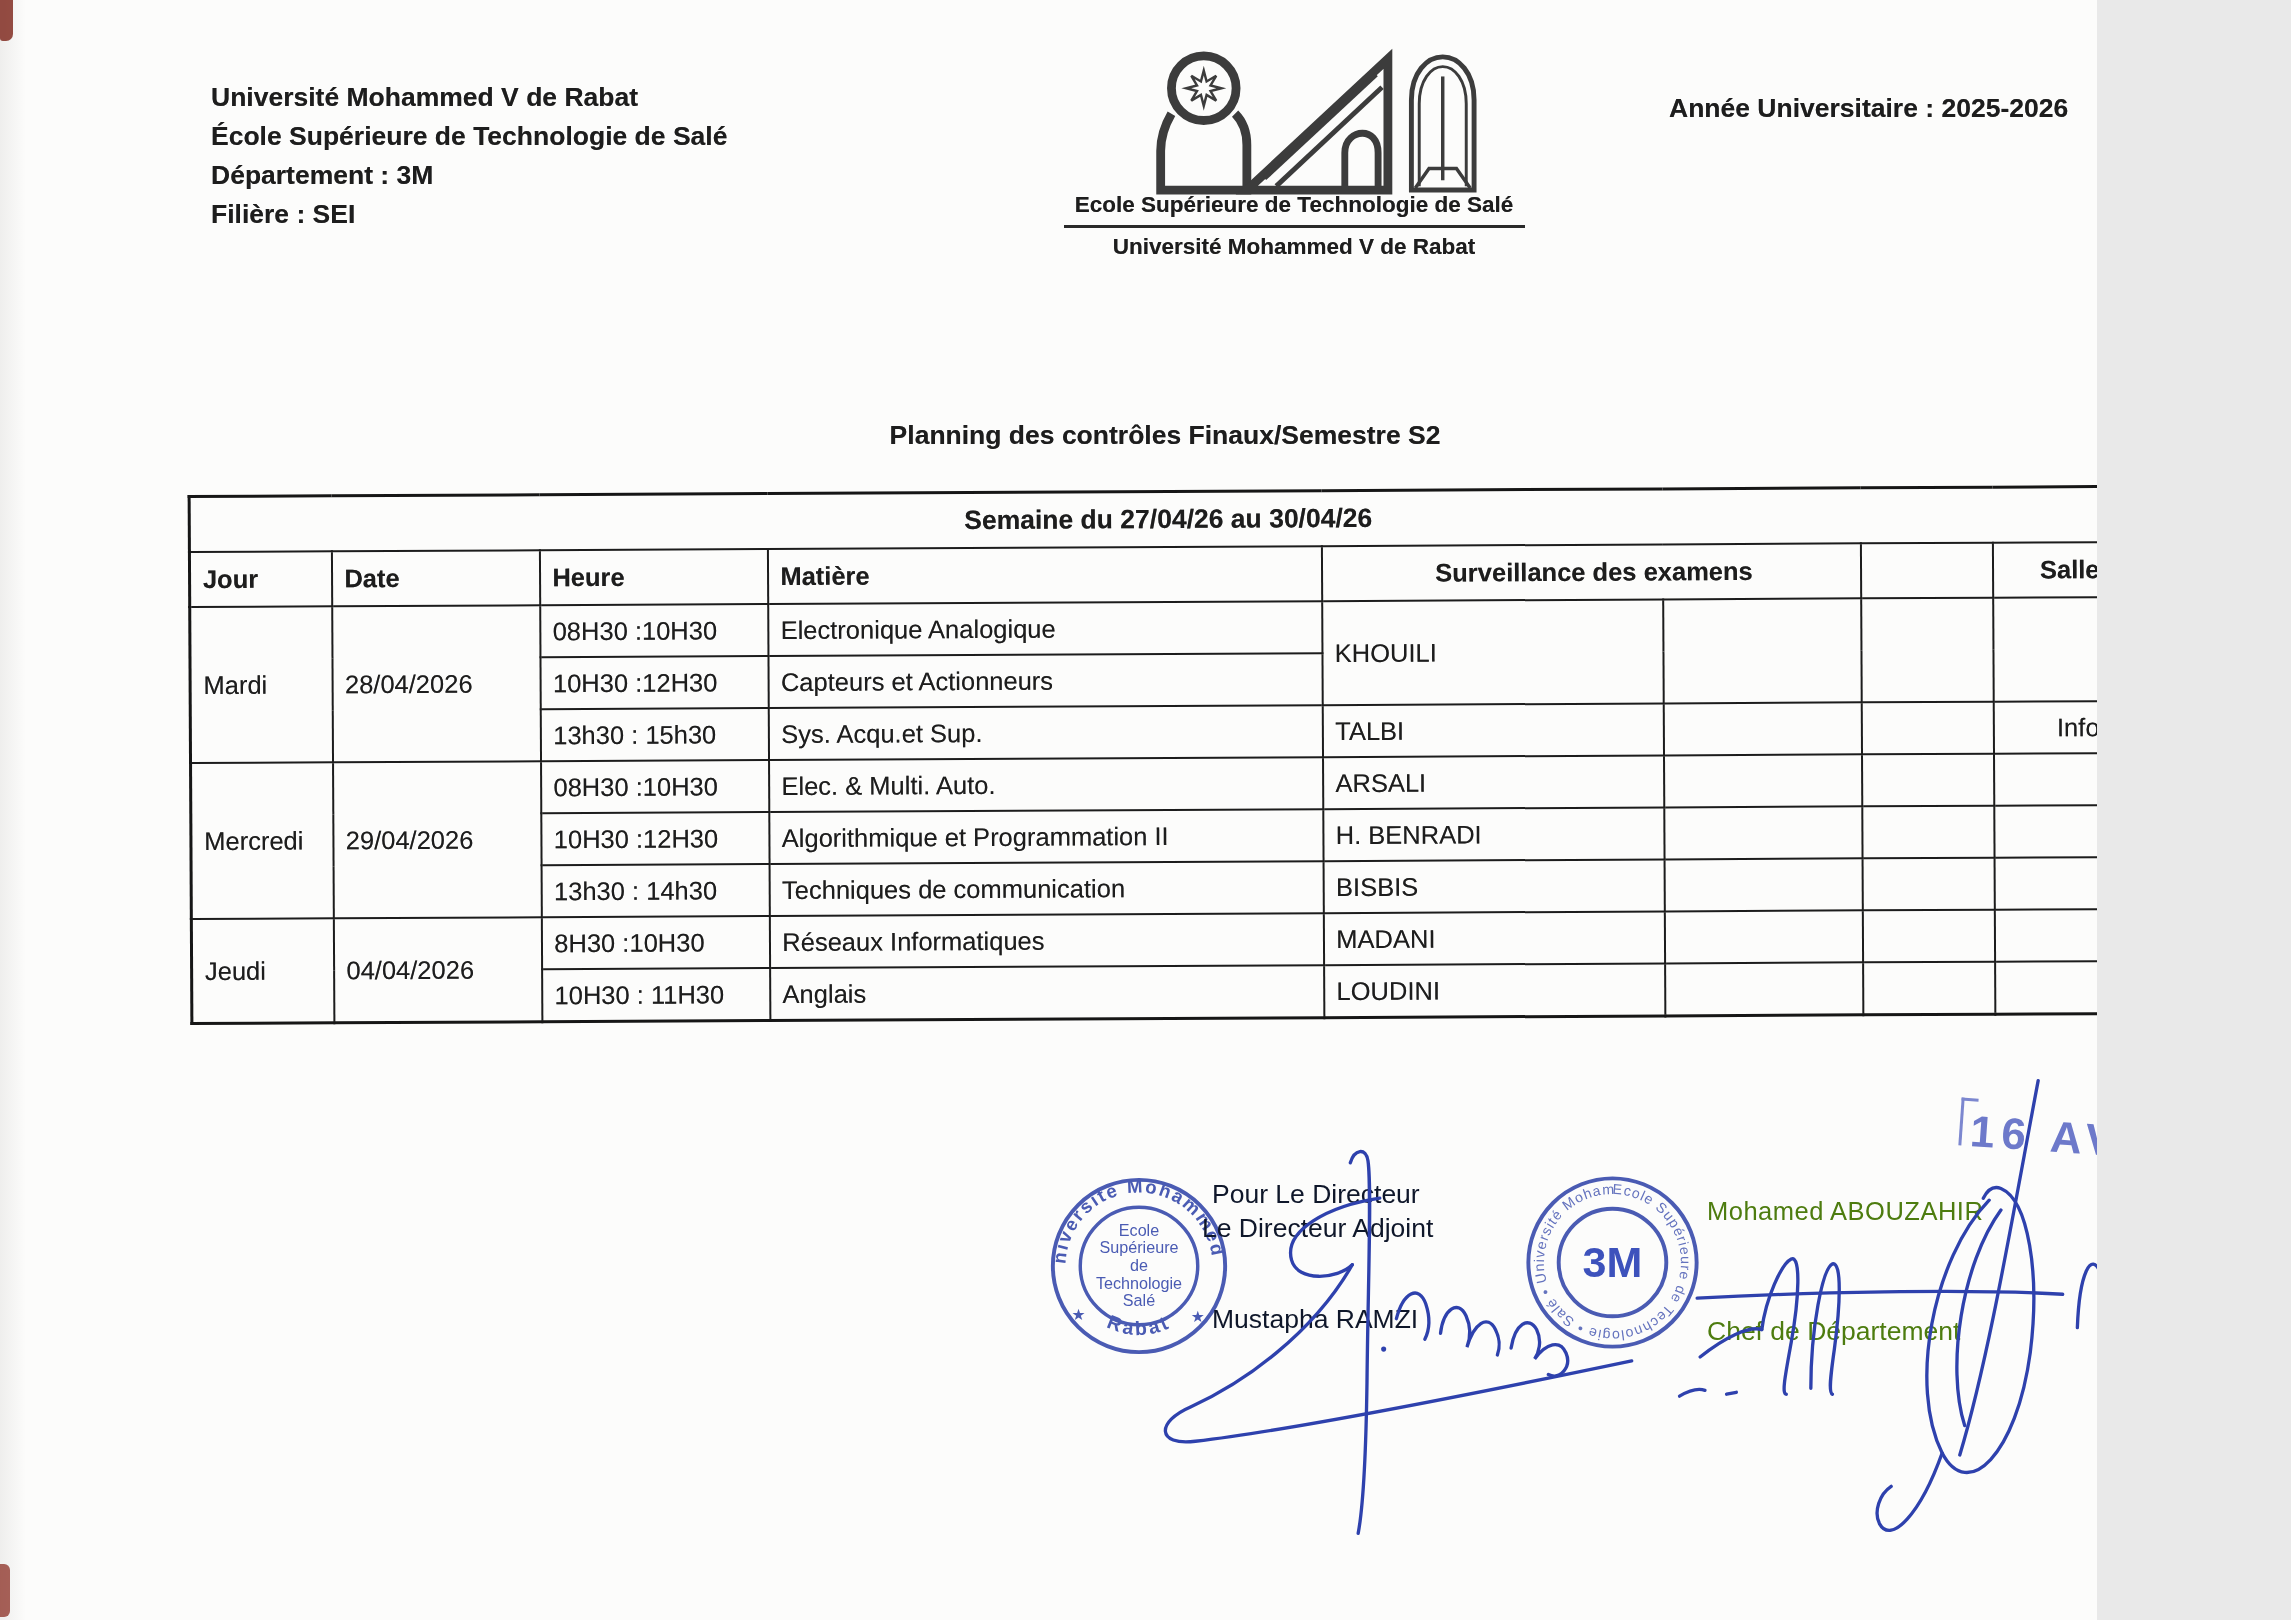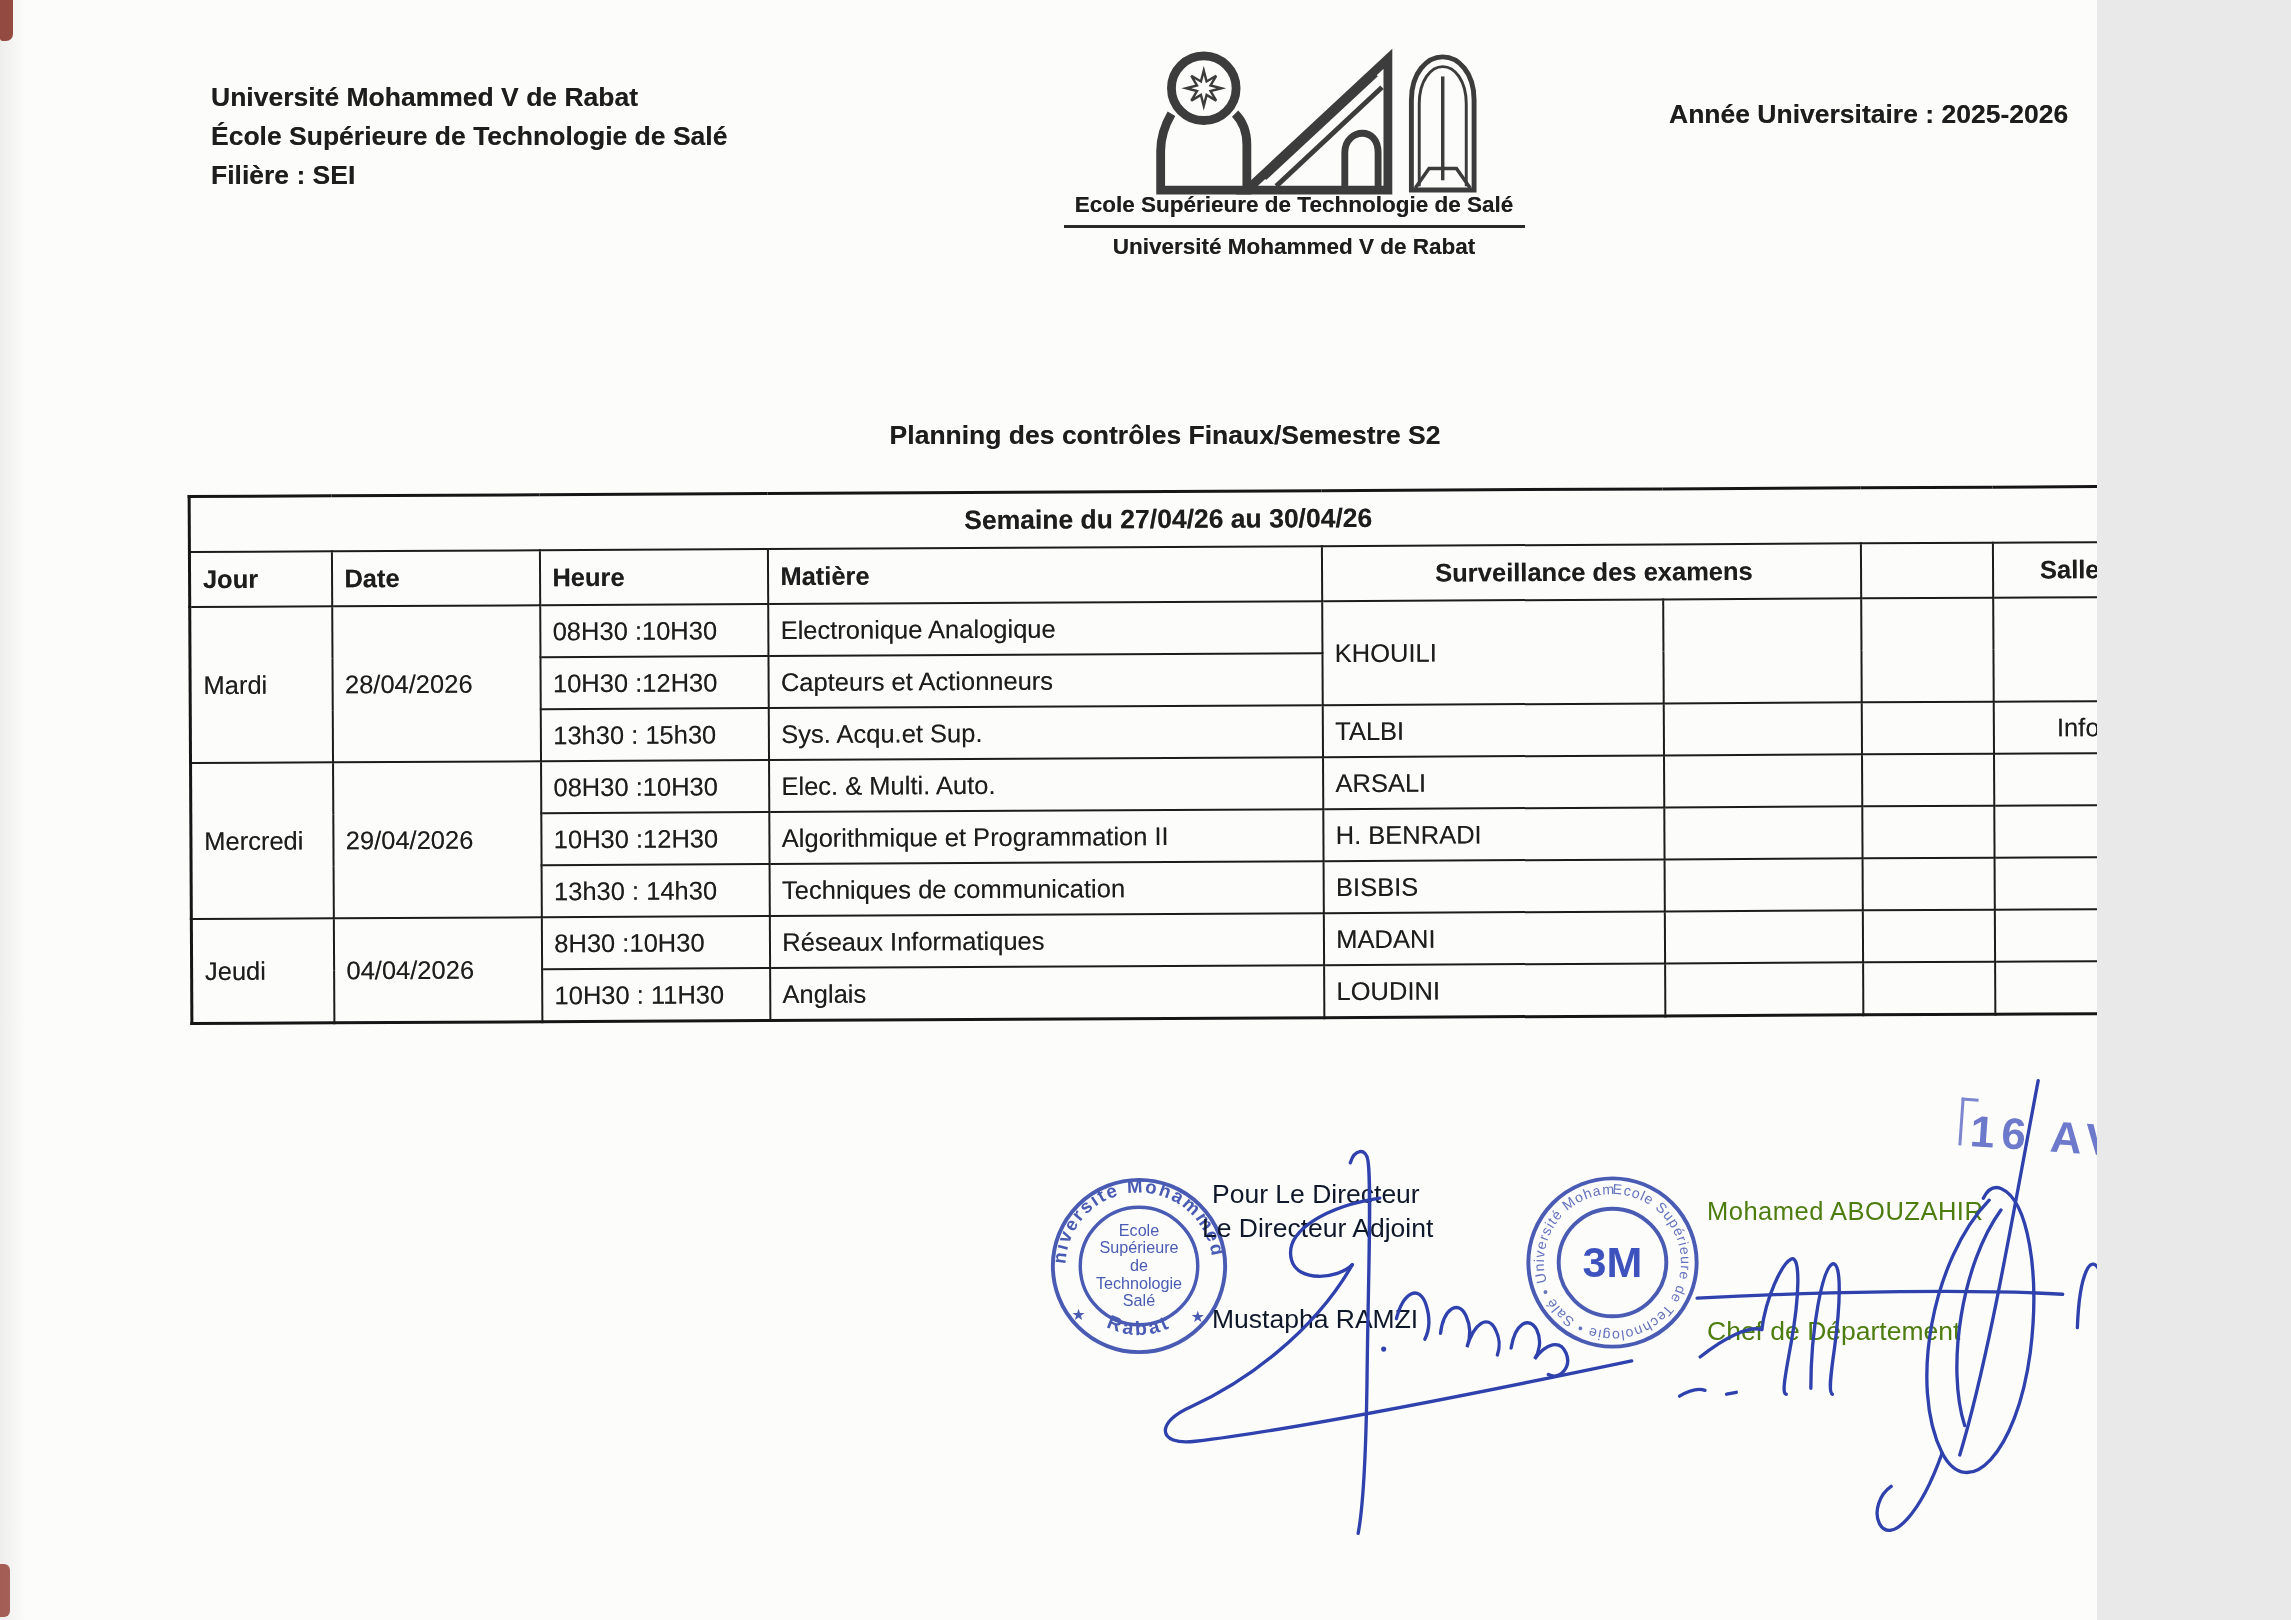--- a/index.html
+++ b/index.html
@@ -7,21 +7,21 @@
     position:relative; width:2097px; height:1620px;
     background:#fcfcfb; overflow:hidden;
     font-family:"Liberation Sans", sans-serif;
     color:#1d1d1d;
   }
   .t{position:absolute; white-space:nowrap;}
   .ink{text-shadow:0 0 0.6px rgba(20,20,20,.55);}
 
   
   .hdr-left{left:211px; top:78px; font-size:26.5px; font-weight:bold; line-height:39px;}
-  .annee{left:1669px; top:99px; font-size:26.5px; font-weight:bold;}
+  .annee{left:1669px; top:93px; font-size:26.5px; font-weight:bold;}
   .logo-wrap{position:absolute; left:1145px; top:43px; width:588px;}
   .logo-captions{position:absolute; left:990px; top:192px; width:608px; text-align:center;}
   .logo-cap1{font-size:22.5px; font-weight:bold;}
   .logo-divider{width:461px; height:2.9px; background:#2a2a2a; margin:6.9px auto 5.9px auto;}
   .logo-cap2{font-size:22.5px; font-weight:bold;}
 
   .doc-title{left:189px; top:420px; width:1952px; text-align:center; font-size:26.5px; font-weight:bold; white-space:nowrap;}
 
   
   .tbl-wrap{position:absolute; left:189px; top:490px; transform:rotate(-0.3deg);}
@@ -60,20 +60,21 @@
 </head>
 <body>
 
 <div class="page">
 
   <div class="edge-shade"></div>
 
   <div class="t hdr-left ink">
     <div>Université Mohammed V de Rabat</div>
     <div>École Supérieure de Technologie de Salé</div>
+    <div>Département : 3M</div>
     <div>Filière : SEI</div>
   </div>
 
   <div class="t annee ink">Année Universitaire : 2025-2026</div>
 
   <div class="logo-wrap">
     <svg width="333" height="157" viewBox="0 0 340 160" fill="none" stroke="#3c3c3c">
 
       <circle cx="60" cy="46" r="33" stroke-width="9"></circle>
       <polygon points="78,46 66.9,48.9 72.7,58.7 62.9,52.9 60,64 57.1,52.9 47.3,58.7 53.1,48.9 42,46 53.1,43.1 47.3,33.3 57.1,39.1 60,28 62.9,39.1 72.7,33.3 66.9,43.1" stroke-width="2.5"></polygon>

